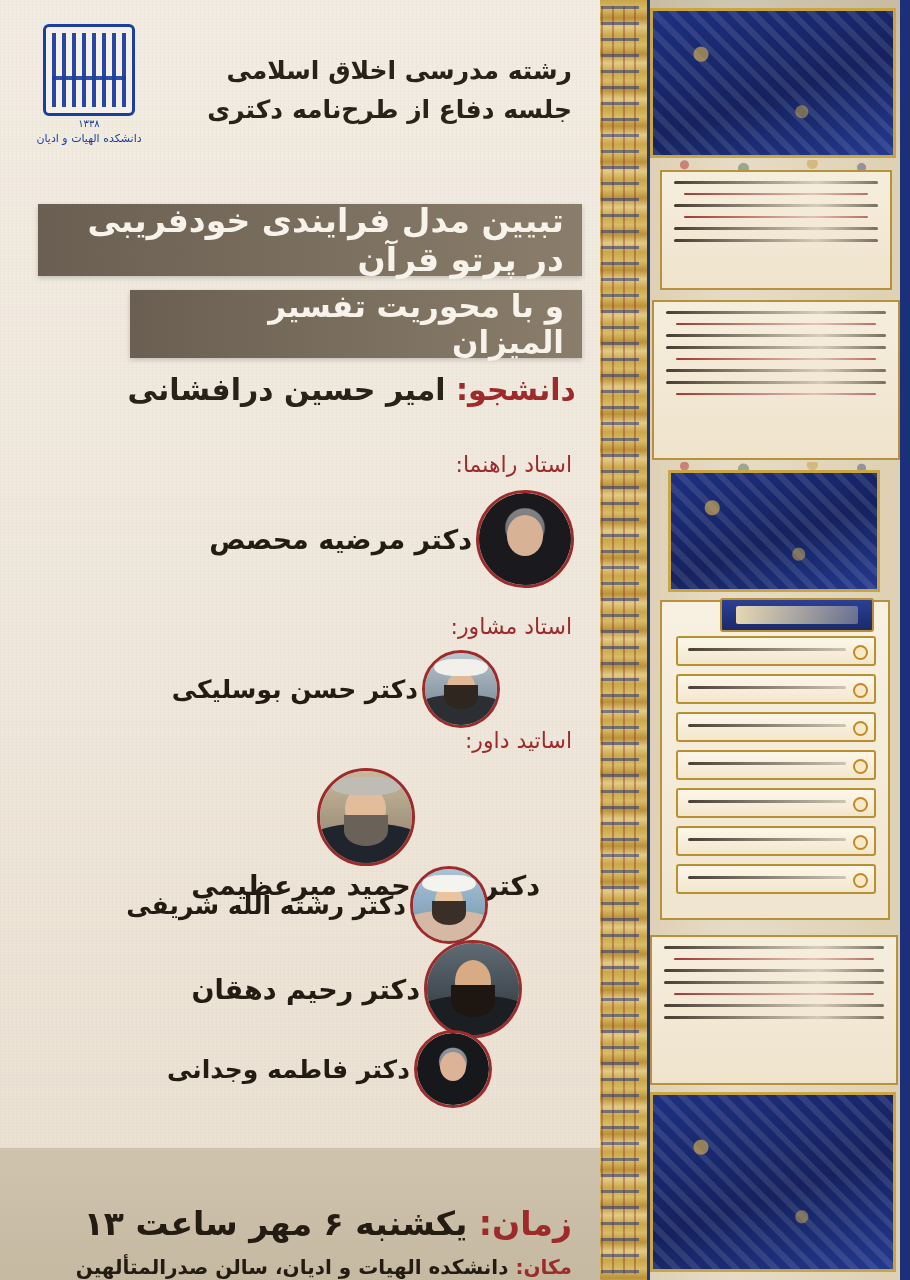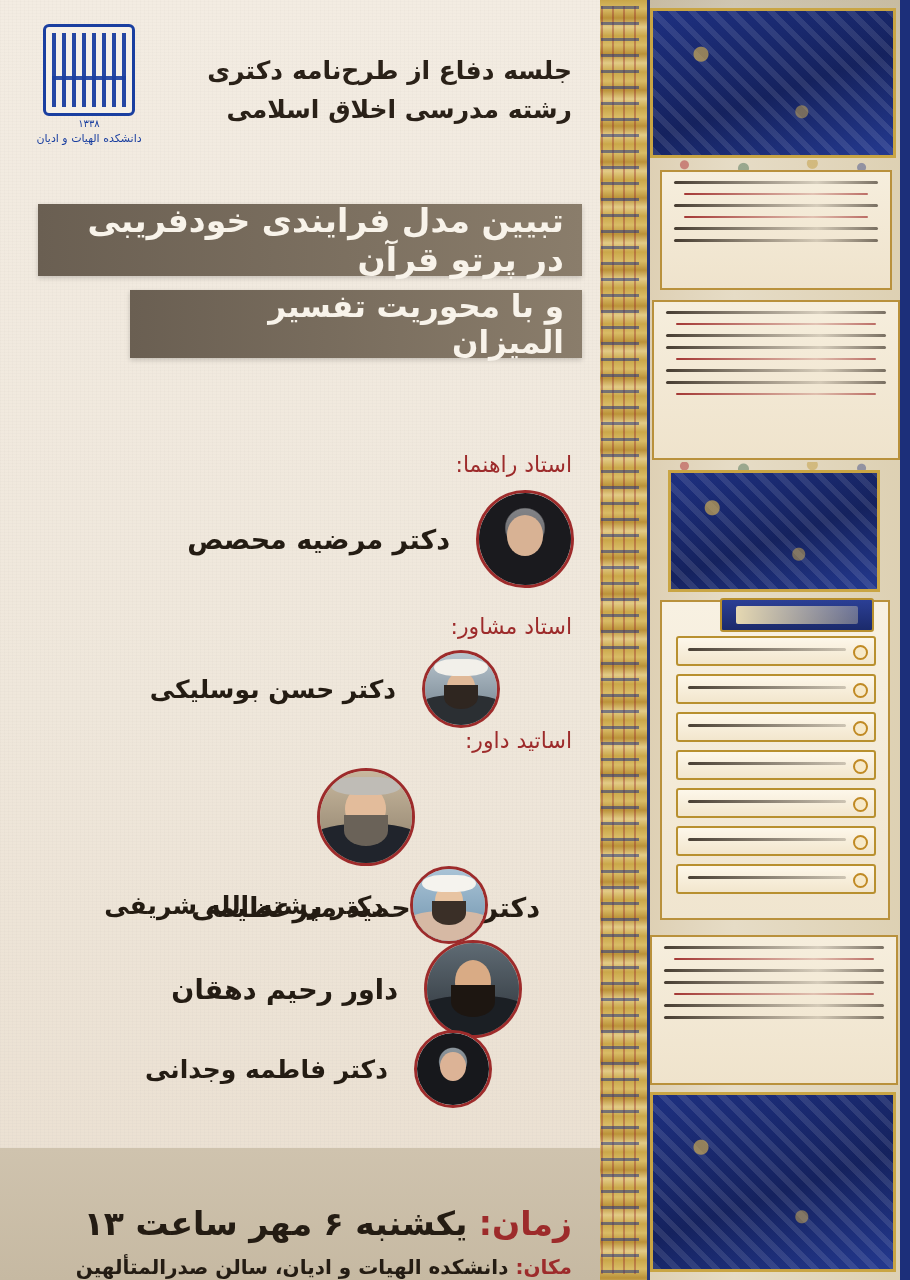--- a/index.html
+++ b/index.html
@@ -286,21 +286,21 @@
   .role-supervisor { top: 452px; }
   .role-advisor    { top: 614px; }
   .role-judges     { top: 728px; margin-left: 8px; }
 
   
   .person {
     position: absolute;
     display: flex;
     align-items: center;
     justify-content: flex-start;
-    gap: 26px;
+    gap: 4px;
     direction: rtl;
   }
   .person .avatar {
     width: 92px;
     height: 92px;
     border-radius: 50%;
     border: 3px solid #9d2b2b;
     overflow: hidden;
     flex: 0 0 auto;
     background: #cfc6b6;
@@ -419,27 +419,31 @@
 
     <div class="logo-wrap">
       <div class="logo-mark">
         <div class="glyph"></div>
       </div>
       <div class="logo-year">۱۳۳۸</div>
       <div class="logo-caption">دانشکده الهیات و ادیان</div>
     </div>
 
     <div class="header-lines">
+      <div>رشته مدرسی اخلاق اسلامی</div>
       <div>جلسه دفاع از طرح‌نامه دکتری</div>
-      <div>رشته مدرسی اخلاق اسلامی</div>
     </div>
 
     <div class="title-bar title-bar-1">تبیین مدل فرایندی خودفریبی در پرتو قرآن</div>
     <div class="title-bar title-bar-2">و با محوریت تفسیر المیزان</div>
 
+    <div class="student-line">
+      <span class="student-label">دانشجو:</span>
+      <span>امیر حسین درافشانی</span>
+    </div>
 
     <div class="role role-supervisor">استاد راهنما:</div>
     <div class="person p-mohses">
       <div class="avatar">
         <div class="face">
           <div class="f-bg" style="background:linear-gradient(180deg,#8e8f92,#4a4b50);"></div>
           <div class="f-chador" style="background:radial-gradient(circle at 50% 38%, rgba(0,0,0,0) 0 26%, #1a1a1e 28% 100%);"></div>
           <div class="f-head" style="left:30%;top:24%;width:40%;height:44%;background:#d8b294;"></div>
         </div>
       </div>
@@ -490,21 +494,21 @@
 
     <div class="person p-dehghan">
       <div class="avatar">
         <div class="face">
           <div class="f-bg" style="background:linear-gradient(180deg,#5f6b74,#2c3238);"></div>
           <div class="f-body" style="background:#1b1f24;"></div>
           <div class="f-head" style="left:30%;top:18%;width:40%;height:48%;background:#d9ab85;"></div>
           <div class="f-beard" style="background:#1d1611;top:46%;"></div>
         </div>
       </div>
-      <div class="pname">داور رحیم دهقان</div>
+      <div class="pname">دکتر رحیم دهقان</div>
     </div>
 
     <div class="person small p-vejdani">
       <div class="avatar">
         <div class="face">
           <div class="f-bg" style="background:linear-gradient(180deg,#9aa4ab,#555c63);"></div>
           <div class="f-chador" style="background:radial-gradient(circle at 50% 40%, rgba(0,0,0,0) 0 24%, #17181c 26% 100%);"></div>
           <div class="f-head" style="left:32%;top:26%;width:36%;height:40%;background:#dcb396;"></div>
         </div>
       </div>

